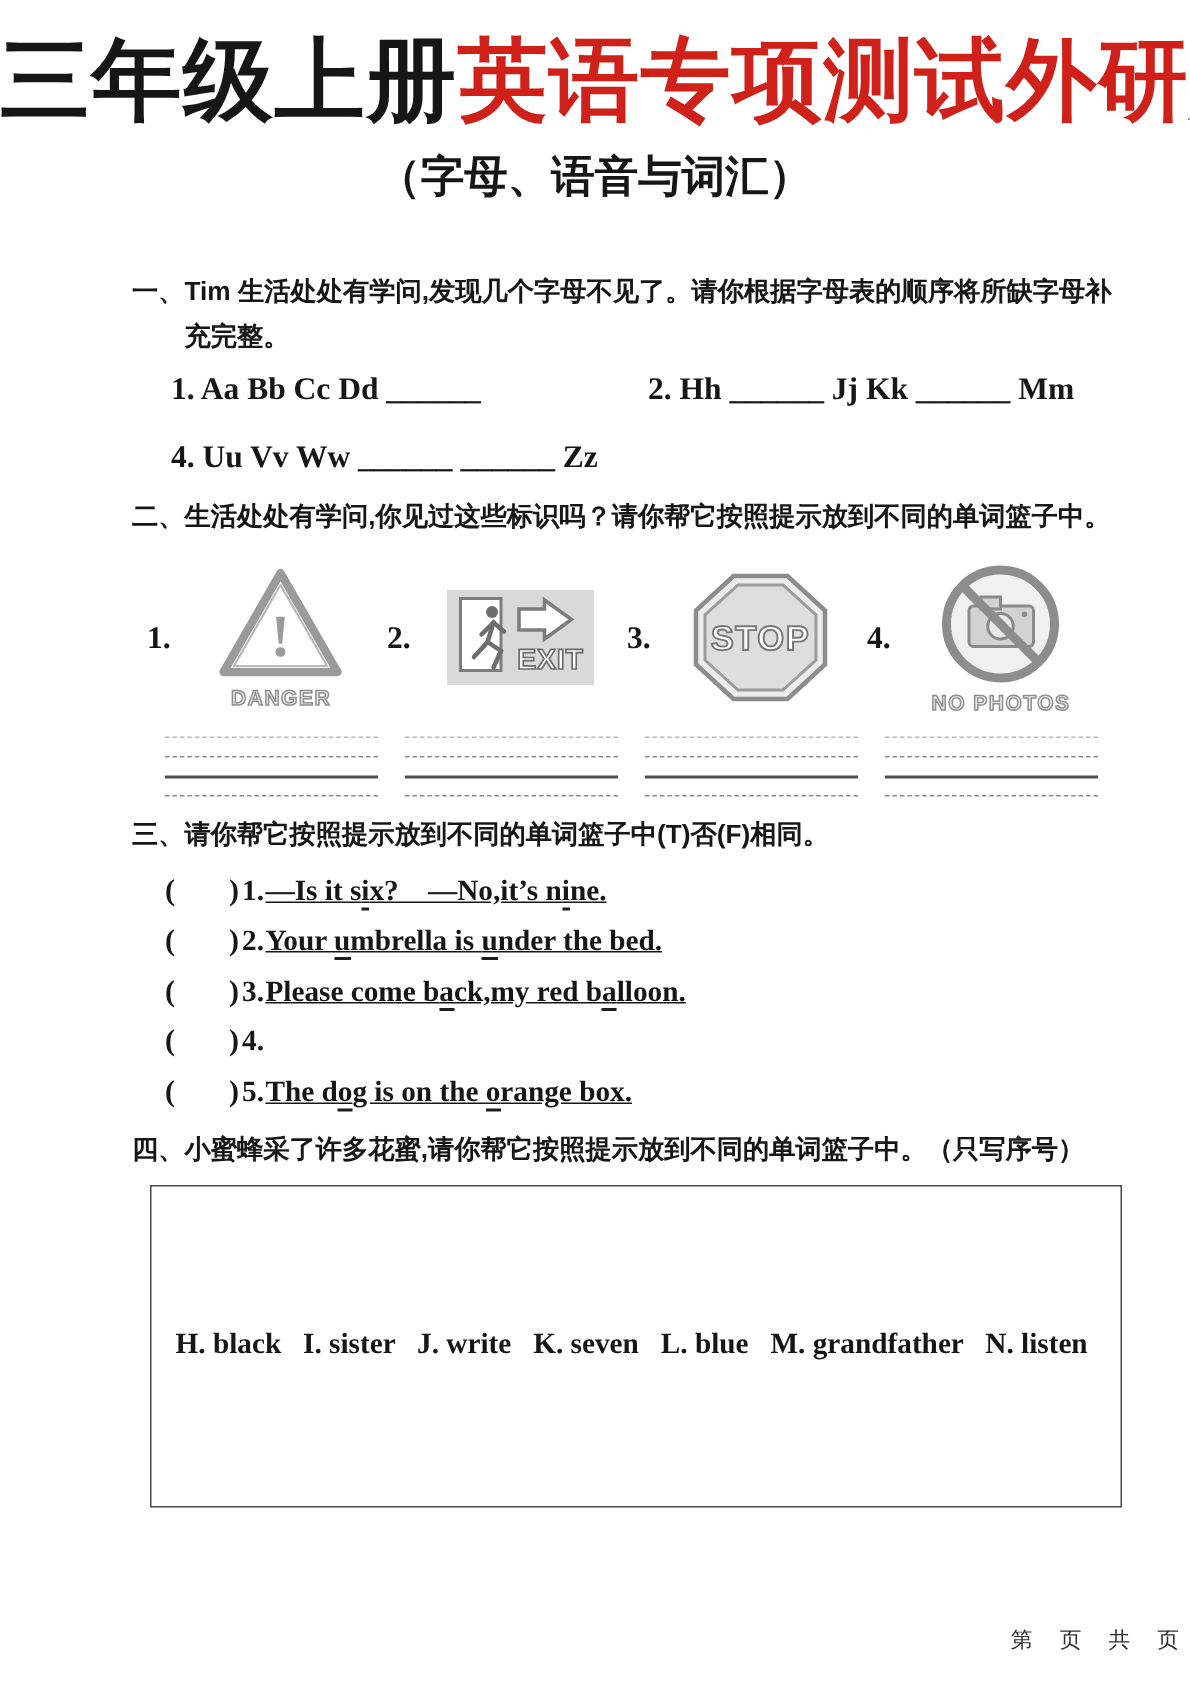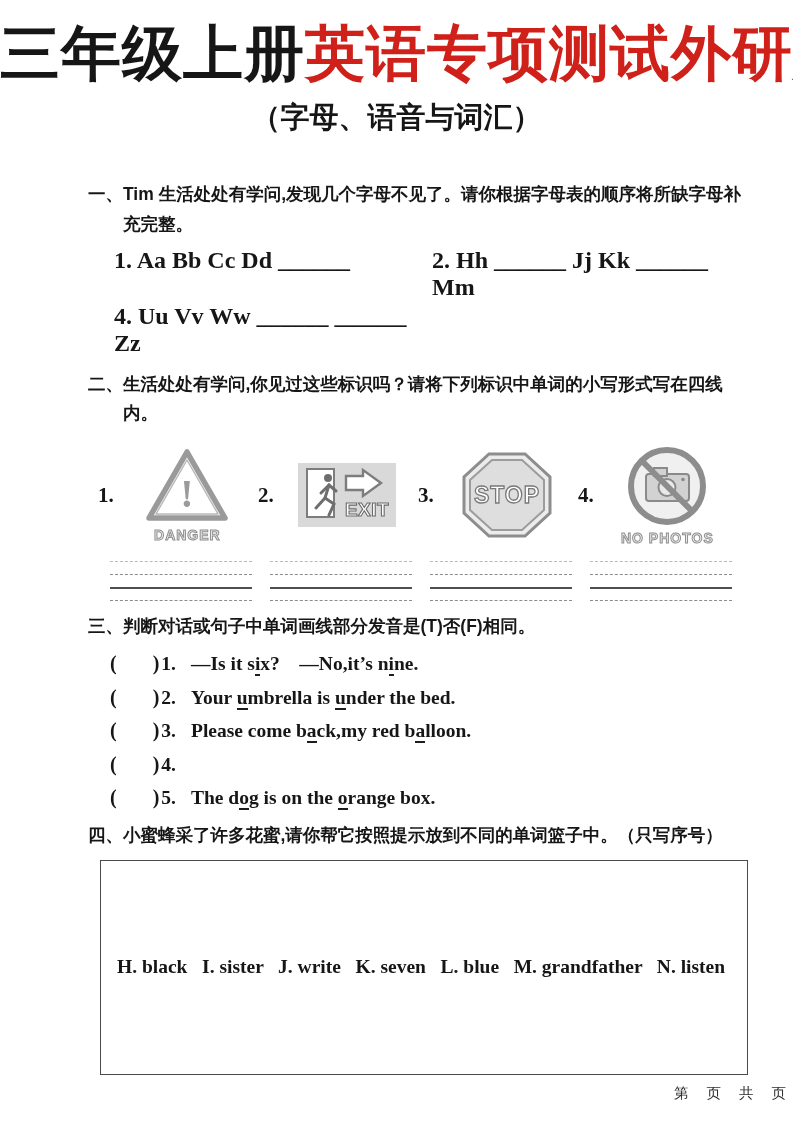--- a/index.html
+++ b/index.html
@@ -13,22 +13,22 @@
               font-weight:bold; font-size:29px; }
 
   .content { margin:42px 50px 0 88px; }
 
   .sec-head { display:flex; font-family:"Liberation Sans","DejaVu Sans",sans-serif;
               font-weight:bold; font-size:17.5px; line-height:1.7; }
   .sec-head .marker { flex:none; }
   .sec-head .h-text { white-space:pre-wrap; }
 
   
-  .s1-items { display:grid; grid-template-columns:318px 1fr; row-gap:2px;
-              margin:7px 0 0 26px; font-size:24px; font-weight:bold; white-space:pre-wrap; }
+  .s1-items { display:grid; grid-template-columns:318px 1fr; row-gap:20px;
+              margin:7px 0 0 26px; font-size:21px; font-weight:bold; white-space:pre-wrap; }
 
   
   .signs-row { display:flex; margin:8px 0 0 10px; }
   .sign-block { width:160px; }
   .sign-row { height:116px; display:flex; align-items:center; }
   .sign-num { font-size:21px; font-weight:bold; margin-right:3px; }
   .sign-col { display:flex; flex-direction:column; align-items:center; flex:1; }
   .outline-caption { margin-top:2px; font-family:"Liberation Sans","DejaVu Sans",sans-serif;
                      font-weight:900; font-size:14px; letter-spacing:1px; text-align:left;
                      color:#ededed; -webkit-text-stroke:1px #8f8f8f; white-space:nowrap; }
@@ -38,21 +38,21 @@
   .fourline .fl2 { border-top:1px dashed #8c8c8c; }
   .fourline .fl3 { border-top:2px solid #4f4f4f; }
   .fourline .fl4 { border-top:1px dashed #8c8c8c; height:0; }
 
   
   .s3-rows { margin:6px 0 0 22px; }
   .q-row { display:flex; align-items:baseline; font-size:19.5px; font-weight:bold; margin-top:10.5px; }
   .paren { font-size:20px; }
   .paren-gap { display:inline-block; width:36px; }
   .q-num { margin-left:2px; }
-  .q-text { white-space:pre-wrap; margin-left:15px; }
+  .q-text { white-space:pre-wrap; margin-left:1px;text-decoration:underline; }
   u { text-decoration:none; border-bottom:2px solid #1d1d1d; padding-bottom:0px; }
 
   
   .word-box { margin:9px 0 0 12px; width:648px; border:1.5px solid #4a4a4a; padding:8px 16px 10px 16px;
               font-size:19.5px; font-weight:bold; line-height:2.0; white-space:pre-wrap; }
 
   .footer { position:absolute; left:0; right:0; bottom:18px; text-align:right;
             font-size:14.5px; letter-spacing:7px; color:#2e2e2e;
             font-family:"Liberation Sans","DejaVu Sans",sans-serif; }
 
@@ -102,21 +102,21 @@
     <span class="h-text" style="max-width:632px">Tim 生活处处有学问,发现几个字母不见了。请你根据字母表的顺序将所缺字母补充完整。</span>
   </div>
   <div class="s1-items">
     <div>1. Aa Bb Cc Dd ______</div>
     <div>2. Hh ______ Jj Kk ______ Mm</div>
     <div>4. Uu Vv Ww ______ ______ Zz</div>
   </div>
 
   <div class="sec-head" style="margin-top:13px">
     <span class="marker">二、</span>
-    <span class="h-text">生活处处有学问,你见过这些标识吗？请将下列标识中单词的小写形式写在四线内。</span>
+    <span class="h-text">生活处处有学问,你见过这些标识吗？请你帮它按照提示放到不同的单词篮子中。</span>
   </div>
   <div class="signs-row">
 
     <div class="sign-block">
       <div class="sign-row">
         <span class="sign-num">1.</span>
         <div class="sign-col">
           <svg width="88" height="78" viewBox="0 0 88 78">
             <path d="M44 5 L82 71 L6 71 Z" fill="#f5f5f5" stroke="#9a9a9a" stroke-width="5.5" stroke-linejoin="round"></path>
             <path d="M44 13 L75 67 L13 67 Z" fill="#ffffff" stroke="#b8b8b8" stroke-width="1.4" stroke-linejoin="round"></path>
@@ -197,21 +197,21 @@
         <div class="fl fl1"></div>
         <div class="fl fl2"></div>
         <div class="fl fl3"></div>
         <div class="fl f4 fl4"></div>
       </div>
     </div>
   </div>
 
   <div class="sec-head" style="margin-top:11px">
     <span class="marker">三、</span>
-    <span class="h-text">判断对话或句子中单词画线部分发音是(T)否(F)相同。</span>
+    <span class="h-text">请你帮它按照提示放到不同的单词篮子中(T)否(F)相同。</span>
   </div>
   <div class="s3-rows">
     <div class="q-row">
       <span class="paren">(</span>
         <span class="paren-gap"></span>
         <span class="paren">)</span>
       <span class="q-num">1.</span>
       <span class="q-text">—Is it s<u>i</u>x?    —No,it’s n<u>i</u>ne.</span>
     </div>
     <div class="q-row">

